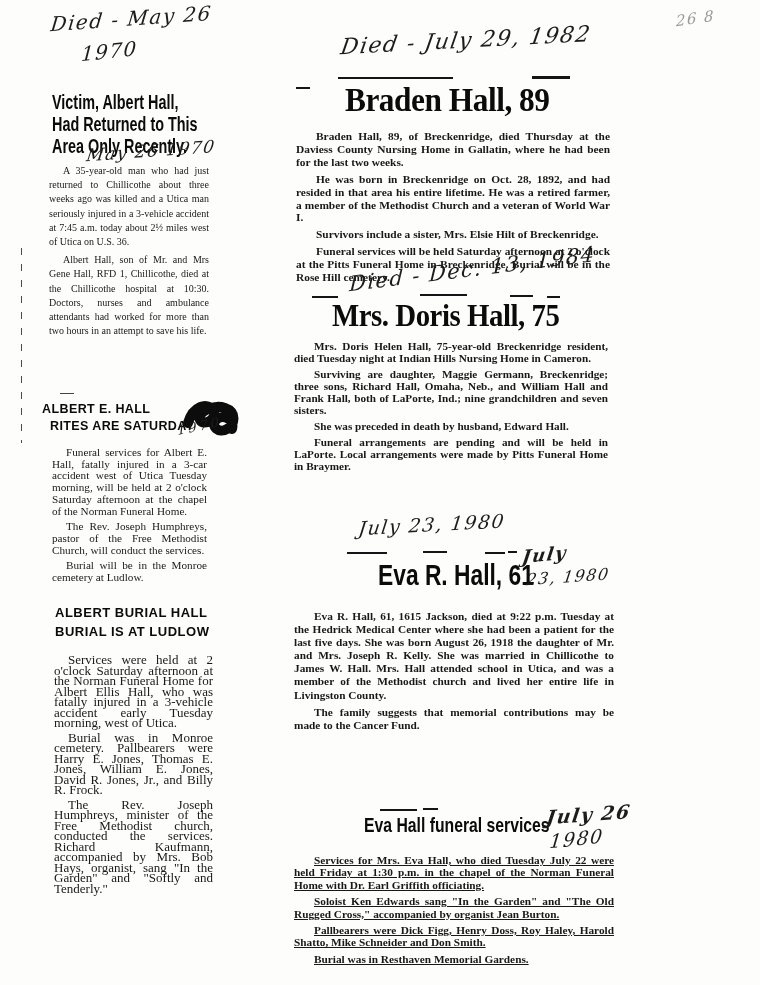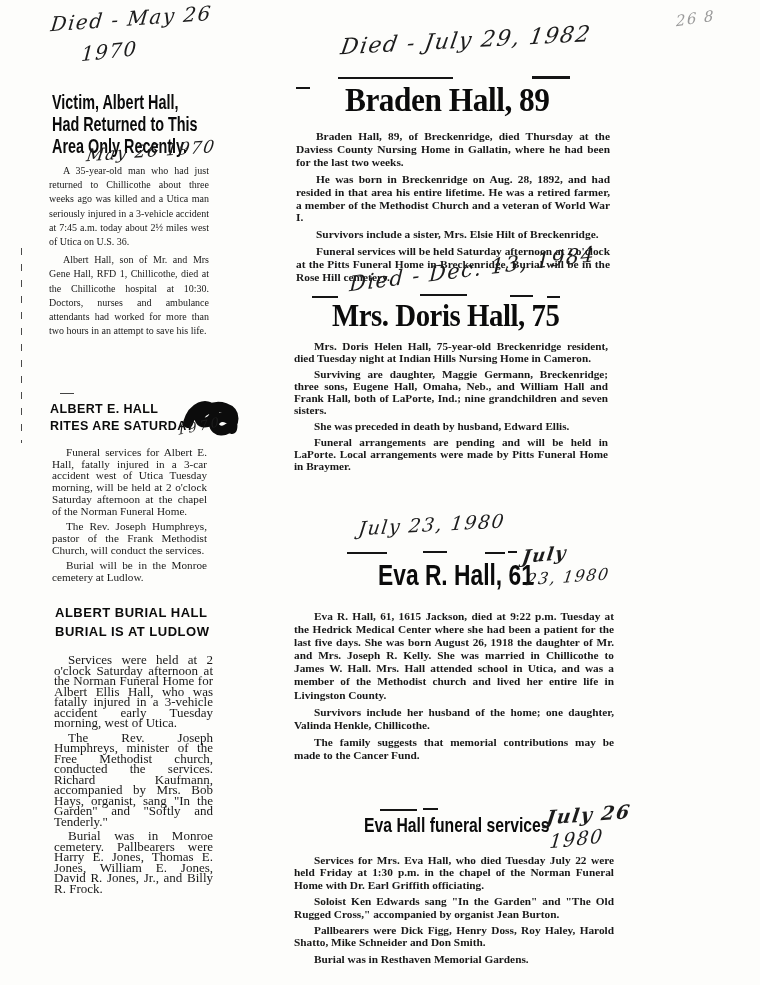--- a/index.html
+++ b/index.html
@@ -62,87 +62,86 @@
   <div class="hand" style="left:88px;top:145px;font-size:17px;transform:rotate(-4deg) skewX(-12deg);">May 26 1970</div>
 
   <div class="vrule" style="left:21px;top:248px;height:195px;"></div>
 
   <div class="nbody indent14" style="left:45px;top:160px;width:168px;font-size:10px;line-height:14.2px;">
     <p>A 35-year-old man who had just returned to Chillicothe about three weeks ago was killed and a Utica man seriously injured in a 3-vehicle accident at 7:45 a.m. today about 2½ miles west of Utica on U.S. 36.</p>
     <p>Albert Hall, son of Mr. and Mrs Gene Hall, RFD 1, Chillicothe, died at the Chillicothe hospital at 10:30. Doctors, nurses and ambulance attendants had worked for more than two hours in an attempt to save his life.</p>
   </div>
 
   <div class="rule thin" style="left:60px;top:393px;width:14px;"></div>
-  <div class="sanshead" style="left:50px;top:403px;font-size:12.5px;letter-spacing:0.4px;">ALBERT E. HALL</div>
+  <div class="sanshead" style="left:42px;top:403px;font-size:12.5px;letter-spacing:0.4px;">ALBERT E. HALL</div>
   <div class="sanshead" style="left:50px;top:420px;font-size:12.5px;letter-spacing:0.4px;">RITES ARE SATURDAY</div>
 
   <svg class="abs" style="left:183px;top:396px;" width="58" height="46" viewBox="0 0 58 46">
     <path d="M5 27 C10 10 24 6 30 14 C36 22 21 31 17 24 C13 17 30 8 42 12 C54 16 52 29 44 33 C36 38 27 30 33 24 C39 18 52 22 49 33" fill="none" stroke="#0c0c0c" stroke-width="10" stroke-linecap="round"></path>
   </svg>
   <div class="hand" style="left:177px;top:423px;font-size:13px;transform:rotate(-12deg) skewX(-8deg);letter-spacing:3px;">1970</div>
 
   <div class="nbody indent14" style="left:48px;top:443px;width:163px;font-size:11.2px;line-height:11.7px;">
     <p>Funeral services for Albert E. Hall, fatally injured in a 3-car accident west of Utica Tuesday morning, will be held at 2 o'clock Saturday afternoon at the chapel of the Norman Funeral Home.</p>
-    <p>The Rev. Joseph Humphreys, pastor of the Frank Methodist Church, will conduct the services.</p>
+    <p>The Rev. Joseph Humphreys, pastor of the Free Methodist Church, will conduct the services.</p>
     <p>Burial will be in the Monroe cemetery at Ludlow.</p>
   </div>
 
   <div class="sanshead" style="left:55px;top:606px;font-size:13px;letter-spacing:0.5px;">ALBERT BURIAL HALL</div>
   <div class="sanshead" style="left:55px;top:625px;font-size:13px;letter-spacing:0.5px;text-align:right;">BURIAL IS AT LUDLOW</div>
 
   <div class="nbody indent14" style="left:50px;top:651px;width:167px;font-size:13px;line-height:10.5px;">
     <p>Services were held at 2 o'clock Saturday afternoon at the Norman Funeral Home for Albert Ellis Hall, who was fatally injured in a 3-vehicle accident early Tuesday morning, west of Utica.</p>
+    <p>Burial was in Monroe cemetery. Pallbearers were Harry E. Jones, Thomas E. Jones, William E. Jones, David R. Jones, Jr., and Billy R. Frock.</p>
     <p>The Rev. Joseph Humphreys, minister of the Free Methodist church, conducted the services. Richard Kaufmann, accompanied by Mrs. Bob Hays, organist, sang "In the Garden" and "Softly and Tenderly."</p>
-    <p>Burial was in Monroe cemetery. Pallbearers were Harry E. Jones, Thomas E. Jones, William E. Jones, David R. Jones, Jr., and Billy R. Frock.</p>
   </div>
 
   <div class="hand" style="left:343px;top:34px;font-size:22px;transform:rotate(-3deg) skewX(-12deg);">Died - July 29, 1982</div>
   <div class="rule" style="left:296px;top:87px;width:14px;"></div>
   <div class="rule" style="left:338px;top:77px;width:115px;"></div>
   <div class="rule" style="left:532px;top:76px;width:38px;height:3px;"></div>
   <div class="serifhead" style="left:345px;top:84px;font-size:33px;transform:scaleX(0.95);">Braden Hall, 89</div>
   <div class="nbody indent20 bold" style="left:292px;top:126px;width:322px;font-size:11.4px;line-height:12.9px;">
     <p>Braden Hall, 89, of Breckenridge, died Thursday at the Daviess County Nursing Home in Gallatin, where he had been for the last two weeks.</p>
-    <p>He was born in Breckenridge on Aug. 28, 1892, and had resided in that area his entire lifetime. He was a retired farmer, a member of the Methodist Church and a veteran of World War I.</p>
+    <p>He was born in Breckenridge on Oct. 28, 1892, and had resided in that area his entire lifetime. He was a retired farmer, a member of the Methodist Church and a veteran of World War I.</p>
     <p>Survivors include a sister, Mrs. Elsie Hilt of Breckenridge.</p>
     <p>Funeral services will be held Saturday afternoon at 2 o'clock at the Pitts Funeral Home in Breckenridge. Burial will be in the Rose Hill cemetery.</p>
   </div>
 
   <div class="hand" style="left:350px;top:272px;font-size:21px;transform:rotate(-7deg) skewX(-10deg);">Died - Dec. 13, 1984</div>
   <div class="rule" style="left:312px;top:296px;width:26px;"></div>
   <div class="rule" style="left:420px;top:294px;width:47px;"></div>
   <div class="rule" style="left:510px;top:295px;width:23px;"></div>
   <div class="rule" style="left:547px;top:296px;width:13px;"></div>
   <div class="serifhead" style="left:332px;top:300px;font-size:31px;transform:scaleX(0.93);">Mrs. Doris Hall, 75</div>
   <div class="nbody indent20 bold" style="left:290px;top:336px;width:322px;font-size:11.2px;line-height:12px;">
     <p>Mrs. Doris Helen Hall, 75-year-old Breckenridge resident, died Tuesday night at Indian Hills Nursing Home in Cameron.</p>
-    <p>Surviving are daughter, Maggie Germann, Breckenridge; three sons, Eugene Hall, Omaha, Neb., and William Hall and Frank Hall, both of LaPorte, Ind.; nine grandchildren and seven sisters.</p>
-    <p>She was preceded in death by husband, Edward Ellis.</p>
+    <p>Surviving are daughter, Maggie Germann, Breckenridge; three sons, Richard Hall, Omaha, Neb., and William Hall and Frank Hall, both of LaPorte, Ind.; nine grandchildren and seven sisters.</p>
+    <p>She was preceded in death by husband, Edward Hall.</p>
     <p>Funeral arrangements are pending and will be held in LaPorte. Local arrangements were made by Pitts Funeral Home in Braymer.</p>
   </div>
 
   <div class="hand" style="left:360px;top:517px;font-size:19px;transform:rotate(-3deg) skewX(-10deg);">July 23, 1980</div>
   <div class="rule" style="left:347px;top:552px;width:40px;"></div>
   <div class="rule" style="left:423px;top:551px;width:24px;"></div>
   <div class="rule" style="left:485px;top:552px;width:20px;"></div>
   <div class="rule" style="left:508px;top:551px;width:9px;"></div>
   <div class="sanshead" style="left:378px;top:560px;font-size:30px;transform:scaleX(0.76);">Eva R. Hall, 61</div>
   <div class="hand" style="left:524px;top:546px;font-size:18px;font-weight:bold;transform:rotate(-6deg) skewX(-14deg);">July</div>
   <div class="hand" style="left:528px;top:570px;font-size:16px;transform:rotate(-4deg) skewX(-12deg);">23, 1980</div>
   <div class="nbody indent20 bold" style="left:290px;top:606px;width:328px;font-size:11.3px;line-height:13.1px;">
     <p>Eva R. Hall, 61, 1615 Jackson, died at 9:22 p.m. Tuesday at the Hedrick Medical Center where she had been a patient for the last five days. She was born August 26, 1918 the daughter of Mr. and Mrs. Joseph R. Kelly. She was married in Chillicothe to James W. Hall. Mrs. Hall attended school in Utica, and was a member of the Methodist church and lived her entire life in Livingston County.</p>
-    <p>Survivors include her husband of the home; one daughter, Valinda Henkle, Chillicothe.</p>
     <p>The family suggests that memorial contributions may be made to the Cancer Fund.</p>
   </div>
 
   <div class="rule" style="left:380px;top:809px;width:37px;"></div>
   <div class="rule" style="left:423px;top:808px;width:15px;"></div>
   <div class="sanshead" style="left:364px;top:814px;font-size:21px;transform:scaleX(0.75);">Eva Hall funeral services</div>
   <div class="hand" style="left:548px;top:806px;font-size:19px;font-weight:bold;transform:rotate(-4deg) skewX(-12deg);">July 26</div>
   <div class="hand" style="left:551px;top:830px;font-size:19px;transform:rotate(-6deg) skewX(-12deg);">1980</div>
-  <div class="nbody indent20 bold" style="left:290px;top:850px;width:328px;font-size:11.3px;line-height:12.4px;">
+  <div class="nbody indent20 bold" style="left:290px;top:850px;width:328px;font-size:11.3px;line-height:12.4px;text-decoration:underline;">
     <p>Services for Mrs. Eva Hall, who died Tuesday July 22 were held Friday at 1:30 p.m. in the chapel of the Norman Funeral Home with Dr. Earl Griffith officiating.</p>
     <p>Soloist Ken Edwards sang "In the Garden" and "The Old Rugged Cross," accompanied by organist Jean Burton.</p>
     <p>Pallbearers were Dick Figg, Henry Doss, Roy Haley, Harold Shatto, Mike Schneider and Don Smith.</p>
     <p>Burial was in Resthaven Memorial Gardens.</p>
   </div>
 
 </div>
 
 </body></html>

